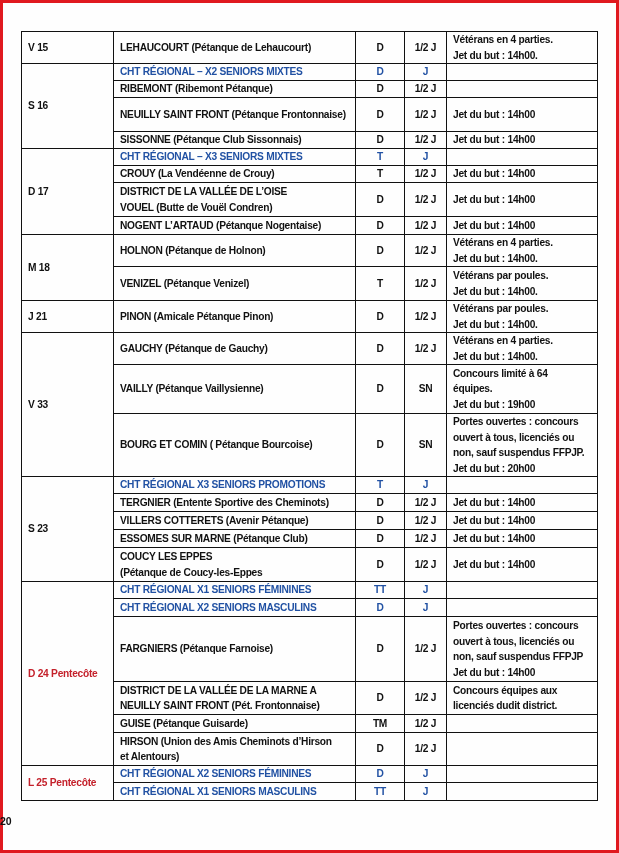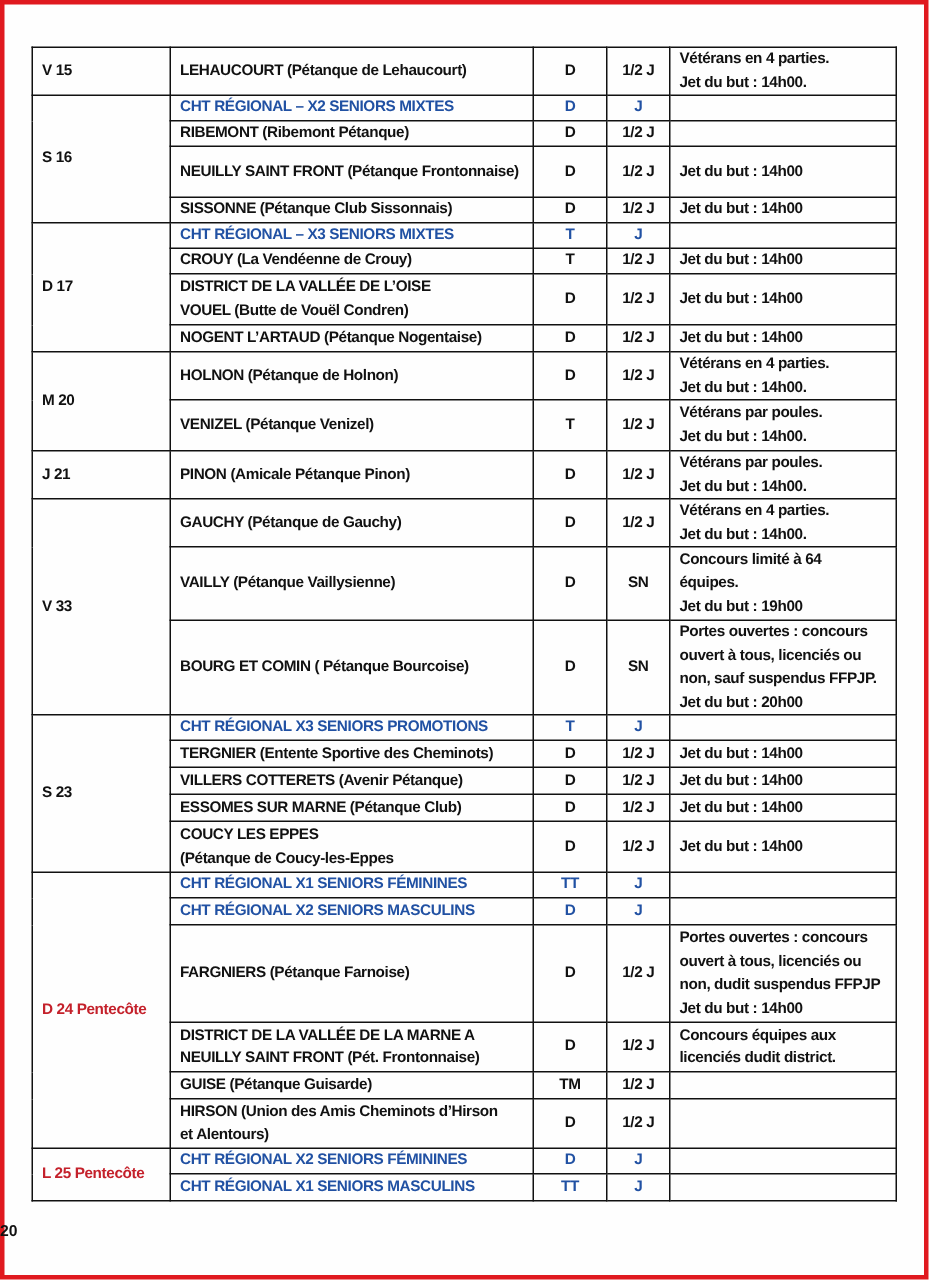--- a/index.html
+++ b/index.html
@@ -113,21 +113,21 @@
       </tr>
       <tr style="height: 18px;">
         <td class="ev">NOGENT L’ARTAUD (Pétanque Nogentaise)</td>
         <td class="cat">D</td>
         <td class="dur">1/2 J</td>
         <td class="note">
           <div>Jet du but : 14h00</div>
         </td>
       </tr>
       <tr style="height: 32px;">
-        <td class="date" rowspan="2">M 20</td>
+        <td class="date" rowspan="2">M 18</td>
         <td class="ev">HOLNON (Pétanque de Holnon)</td>
         <td class="cat">D</td>
         <td class="dur">1/2 J</td>
         <td class="note">
           <div>Vétérans en 4 parties.</div>
           <div>Jet du but : 14h00.</div>
         </td>
       </tr>
       <tr style="height: 34px;">
         <td class="ev">VENIZEL (Pétanque Venizel)</td>
@@ -234,21 +234,21 @@
         <td class="dur">J</td>
         <td class="note"></td>
       </tr>
       <tr style="height: 65px;">
         <td class="ev">FARGNIERS (Pétanque Farnoise)</td>
         <td class="cat">D</td>
         <td class="dur">1/2 J</td>
         <td class="note">
           <div>Portes ouvertes : concours</div>
           <div>ouvert à tous, licenciés ou</div>
-          <div>non, dudit suspendus FFPJP</div>
+          <div>non, sauf suspendus FFPJP</div>
           <div>Jet du but : 14h00</div>
         </td>
       </tr>
       <tr style="height: 33px;">
         <td class="ev">
           <div>DISTRICT DE LA VALLÉE DE LA MARNE A</div>
           <div>NEUILLY SAINT FRONT (Pét. Frontonnaise)</div>
         </td>
         <td class="cat">D</td>
         <td class="dur">1/2 J</td>

